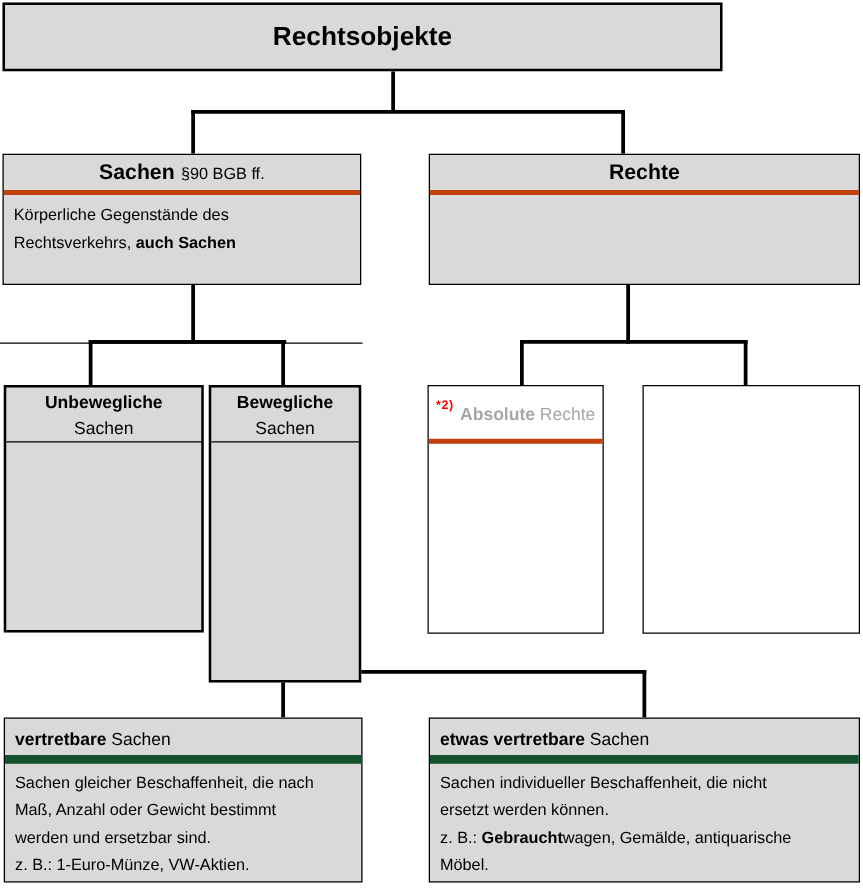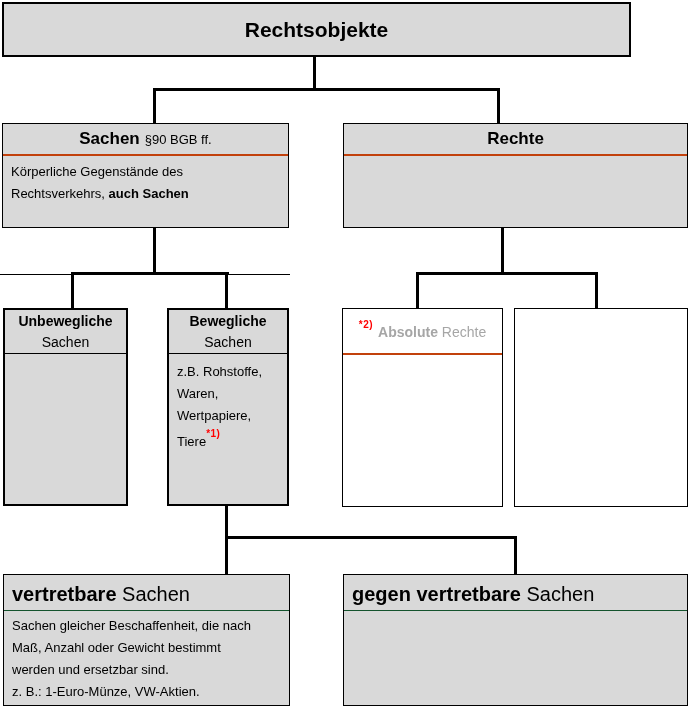--- a/index.html
+++ b/index.html
@@ -13,27 +13,27 @@
     border:2px solid #000; background:#d9d9d9;
     display:flex; flex-direction:column;
   }
   .box.thin-border { border-width:1.5px; }
   .box.white { background:#ffffff; color:#a6a6a6; }
   .title-box {
     display:flex; align-items:center; justify-content:center;
     font-size:21px; font-weight:bold;
   }
   .hdr {
-    box-sizing:border-box; border-bottom:2px solid #c2410c;
+    box-sizing:border-box; border-bottom:4px solid #c2410c;
     display:flex; align-items:center; justify-content:center;
     text-align:center; flex:none;
   }
   .hdr-left {
-    box-sizing:border-box; border-bottom:1px solid #14532d;
-    padding:8px 8px 0 8px; text-align:left; flex:none; font-size:20px;
+    box-sizing:border-box; border-bottom:7px solid #14532d;
+    padding:8px 8px 0 8px; text-align:left; flex:none; font-size:14px;
   }
   .hdr2 {
     box-sizing:border-box; border-bottom:1px solid #000;
     display:flex; flex-direction:column; align-items:center; justify-content:center;
     text-align:center; flex:none; font-size:14px; line-height:21px;
   }
   .node-title-big { font-size:17px; font-weight:bold; }
   .law-ref { font-size:13px; font-weight:normal; margin-left:5px; }
   .hdr14 { font-size:14px; }
   .bold { font-weight:bold; }
@@ -68,74 +68,74 @@
 
   <div class="line" style="left:501px;top:228px;width:3px;height:47px;"></div>
   <div class="line" style="left:416px;top:272px;width:182px;height:3px;"></div>
   <div class="line" style="left:416px;top:272px;width:3px;height:36px;"></div>
   <div class="line" style="left:595px;top:272px;width:3px;height:36px;"></div>
 
   <div class="line" style="left:225px;top:506px;width:3px;height:68px;"></div>
   <div class="line" style="left:225px;top:536px;width:292px;height:3px;"></div>
   <div class="line" style="left:514px;top:536px;width:3px;height:38px;"></div>
 
-  <div class="box title-box" style="left:2px;top:2px;width:629px;height:55px;">
+  <div class="box title-box" style="left:2px;top:2px;width:576px;height:55px;">
     <span>Rechtsobjekte</span>
   </div>
 
   <div class="box thin-border" style="left:2px;top:123px;width:287px;height:105px;">
     <div class="hdr" style="height:32px;">
       <span>
         <span class="node-title-big">Sachen</span><span class="law-ref">§90 BGB ff.</span>
       </span>
     </div>
     <div class="body pad-a"><span>Körperliche Gegenstände des
 Rechtsverkehrs, </span><span class="bold">auch Sachen</span></div>
   </div>
 
   <div class="box thin-border" style="left:343px;top:123px;width:345px;height:105px;">
     <div class="hdr" style="height:32px;">
       <span class="node-title-big">Rechte</span>
     </div>
   </div>
 
-  <div class="box" style="left:3px;top:308px;width:125px;height:198px;">
+  <div class="box" style="left:3px;top:308px;width:160px;height:198px;">
     <div class="hdr2" style="height:44px;">
       <div class="bold">Unbewegliche</div>
       <div>Sachen</div>
     </div>
   </div>
 
-  <div class="box" style="left:167px;top:308px;width:122px;height:198px;">
+  <div class="box" style="left:167px;top:308px;width:122px;height:238px;">
     <div class="hdr2" style="height:44px;">
       <div class="bold">Bewegliche</div>
       <div>Sachen</div>
     </div>
-    <div class="body pad-b"><span>z.B. Rohstoffe,
-Waren,
-Wertpapiere,
-Tiere</span><sup class="fn">*1)</sup></div>
   </div>
 
-  <div class="box white thin-border" style="left:342px;top:308px;width:161px;height:199px;">
+  <div class="box white thin-border" style="left:342px;top:308px;width:141px;height:199px;">
     <div class="hdr hdr14" style="height:46px;">
       <span>
         <sup class="fn">*2)</sup><span class="bold">Absolute</span><span> Rechte</span>
       </span>
     </div>
   </div>
 
   <div class="box white thin-border" style="left:514px;top:308px;width:174px;height:199px;">
   </div>
 
   <div class="box thin-border" style="left:3px;top:574px;width:287px;height:132px;">
     <div class="hdr-left" style="height:36px;"><span class="bold">vertretbare</span><span> Sachen</span></div>
     <div class="body pad-c"><span>Sachen gleicher Beschaffenheit, die nach
 Maß, Anzahl oder Gewicht bestimmt
 werden und ersetzbar sind.
 z. B.: 1-Euro-Münze, VW-Aktien.</span></div>
   </div>
 
   <div class="box thin-border" style="left:343px;top:574px;width:345px;height:132px;">
-    <div class="hdr-left" style="height:36px;"><span class="bold">gegen vertretbare</span><span> Sachen</span></div>
+    <div class="hdr-left" style="height:36px;"><span class="bold">etwas vertretbare</span><span> Sachen</span></div>
+    <div class="body pad-c"><span>Sachen individueller Beschaffenheit, die nicht
+ersetzt werden können.
+z. B.: </span><span class="bold">Gebraucht</span><span>wagen, Gemälde, antiquarische
+Möbel.</span></div>
   </div>
 
 </div>
 
 </body></html>

